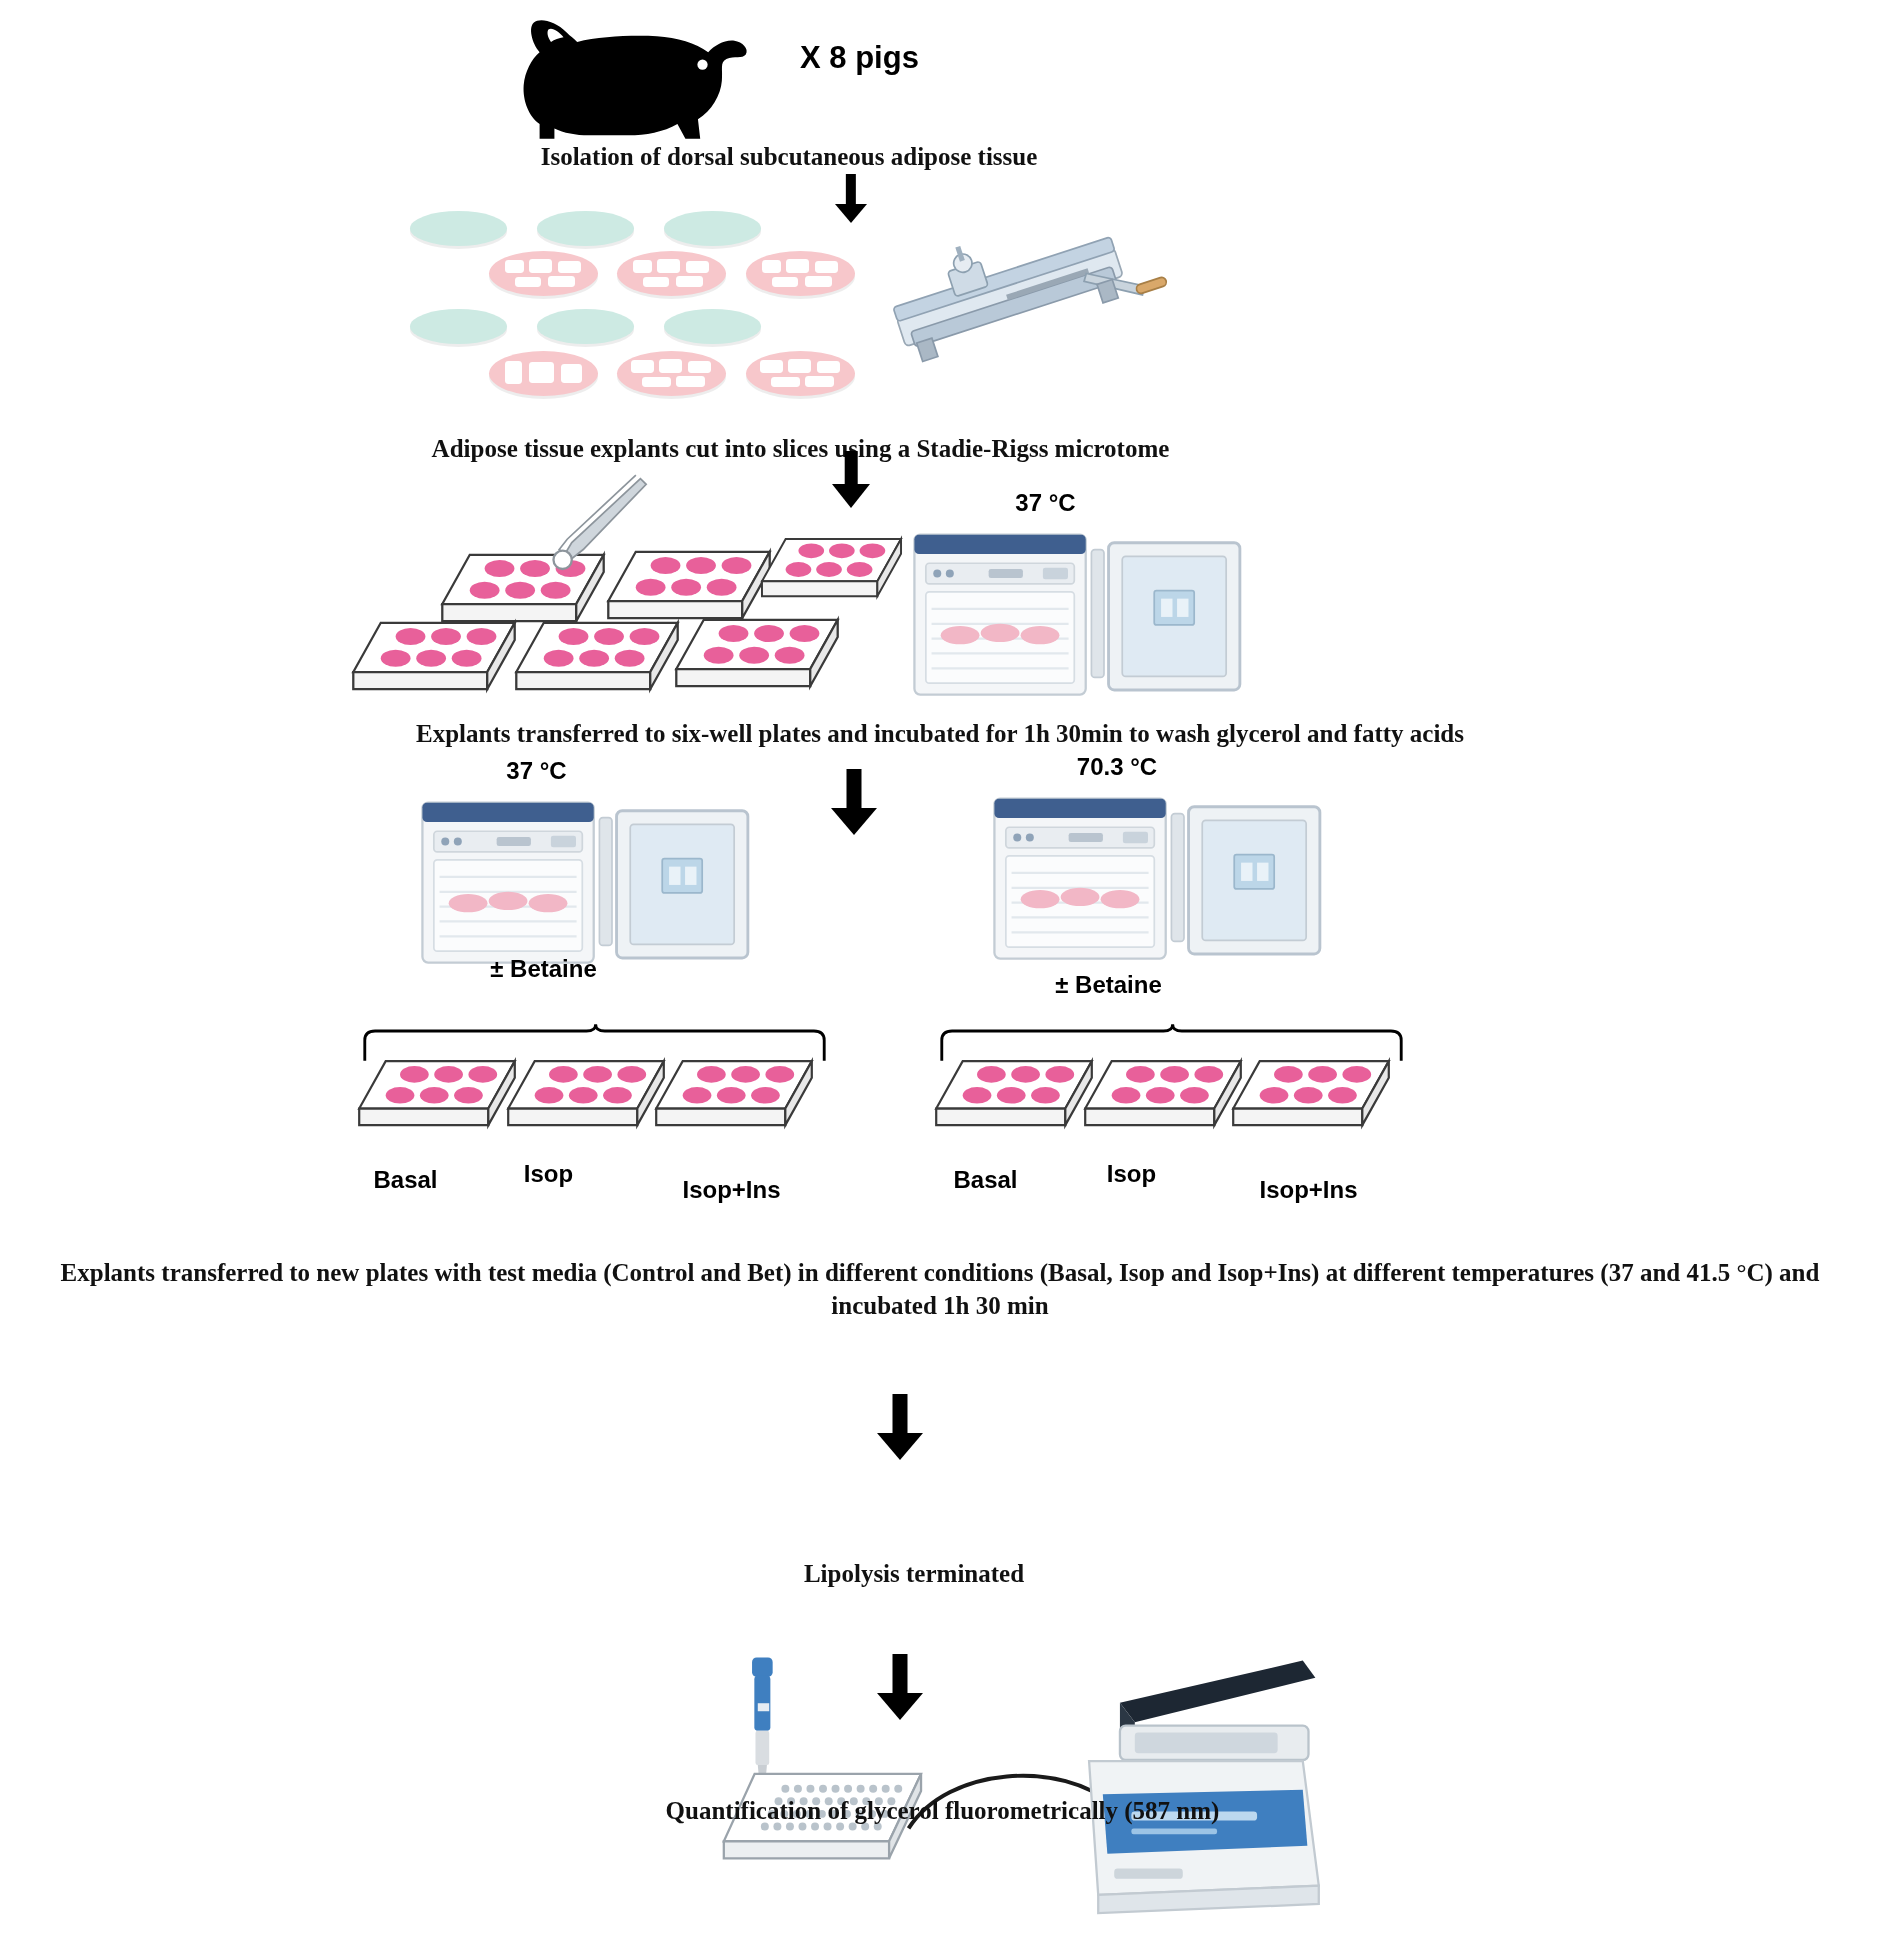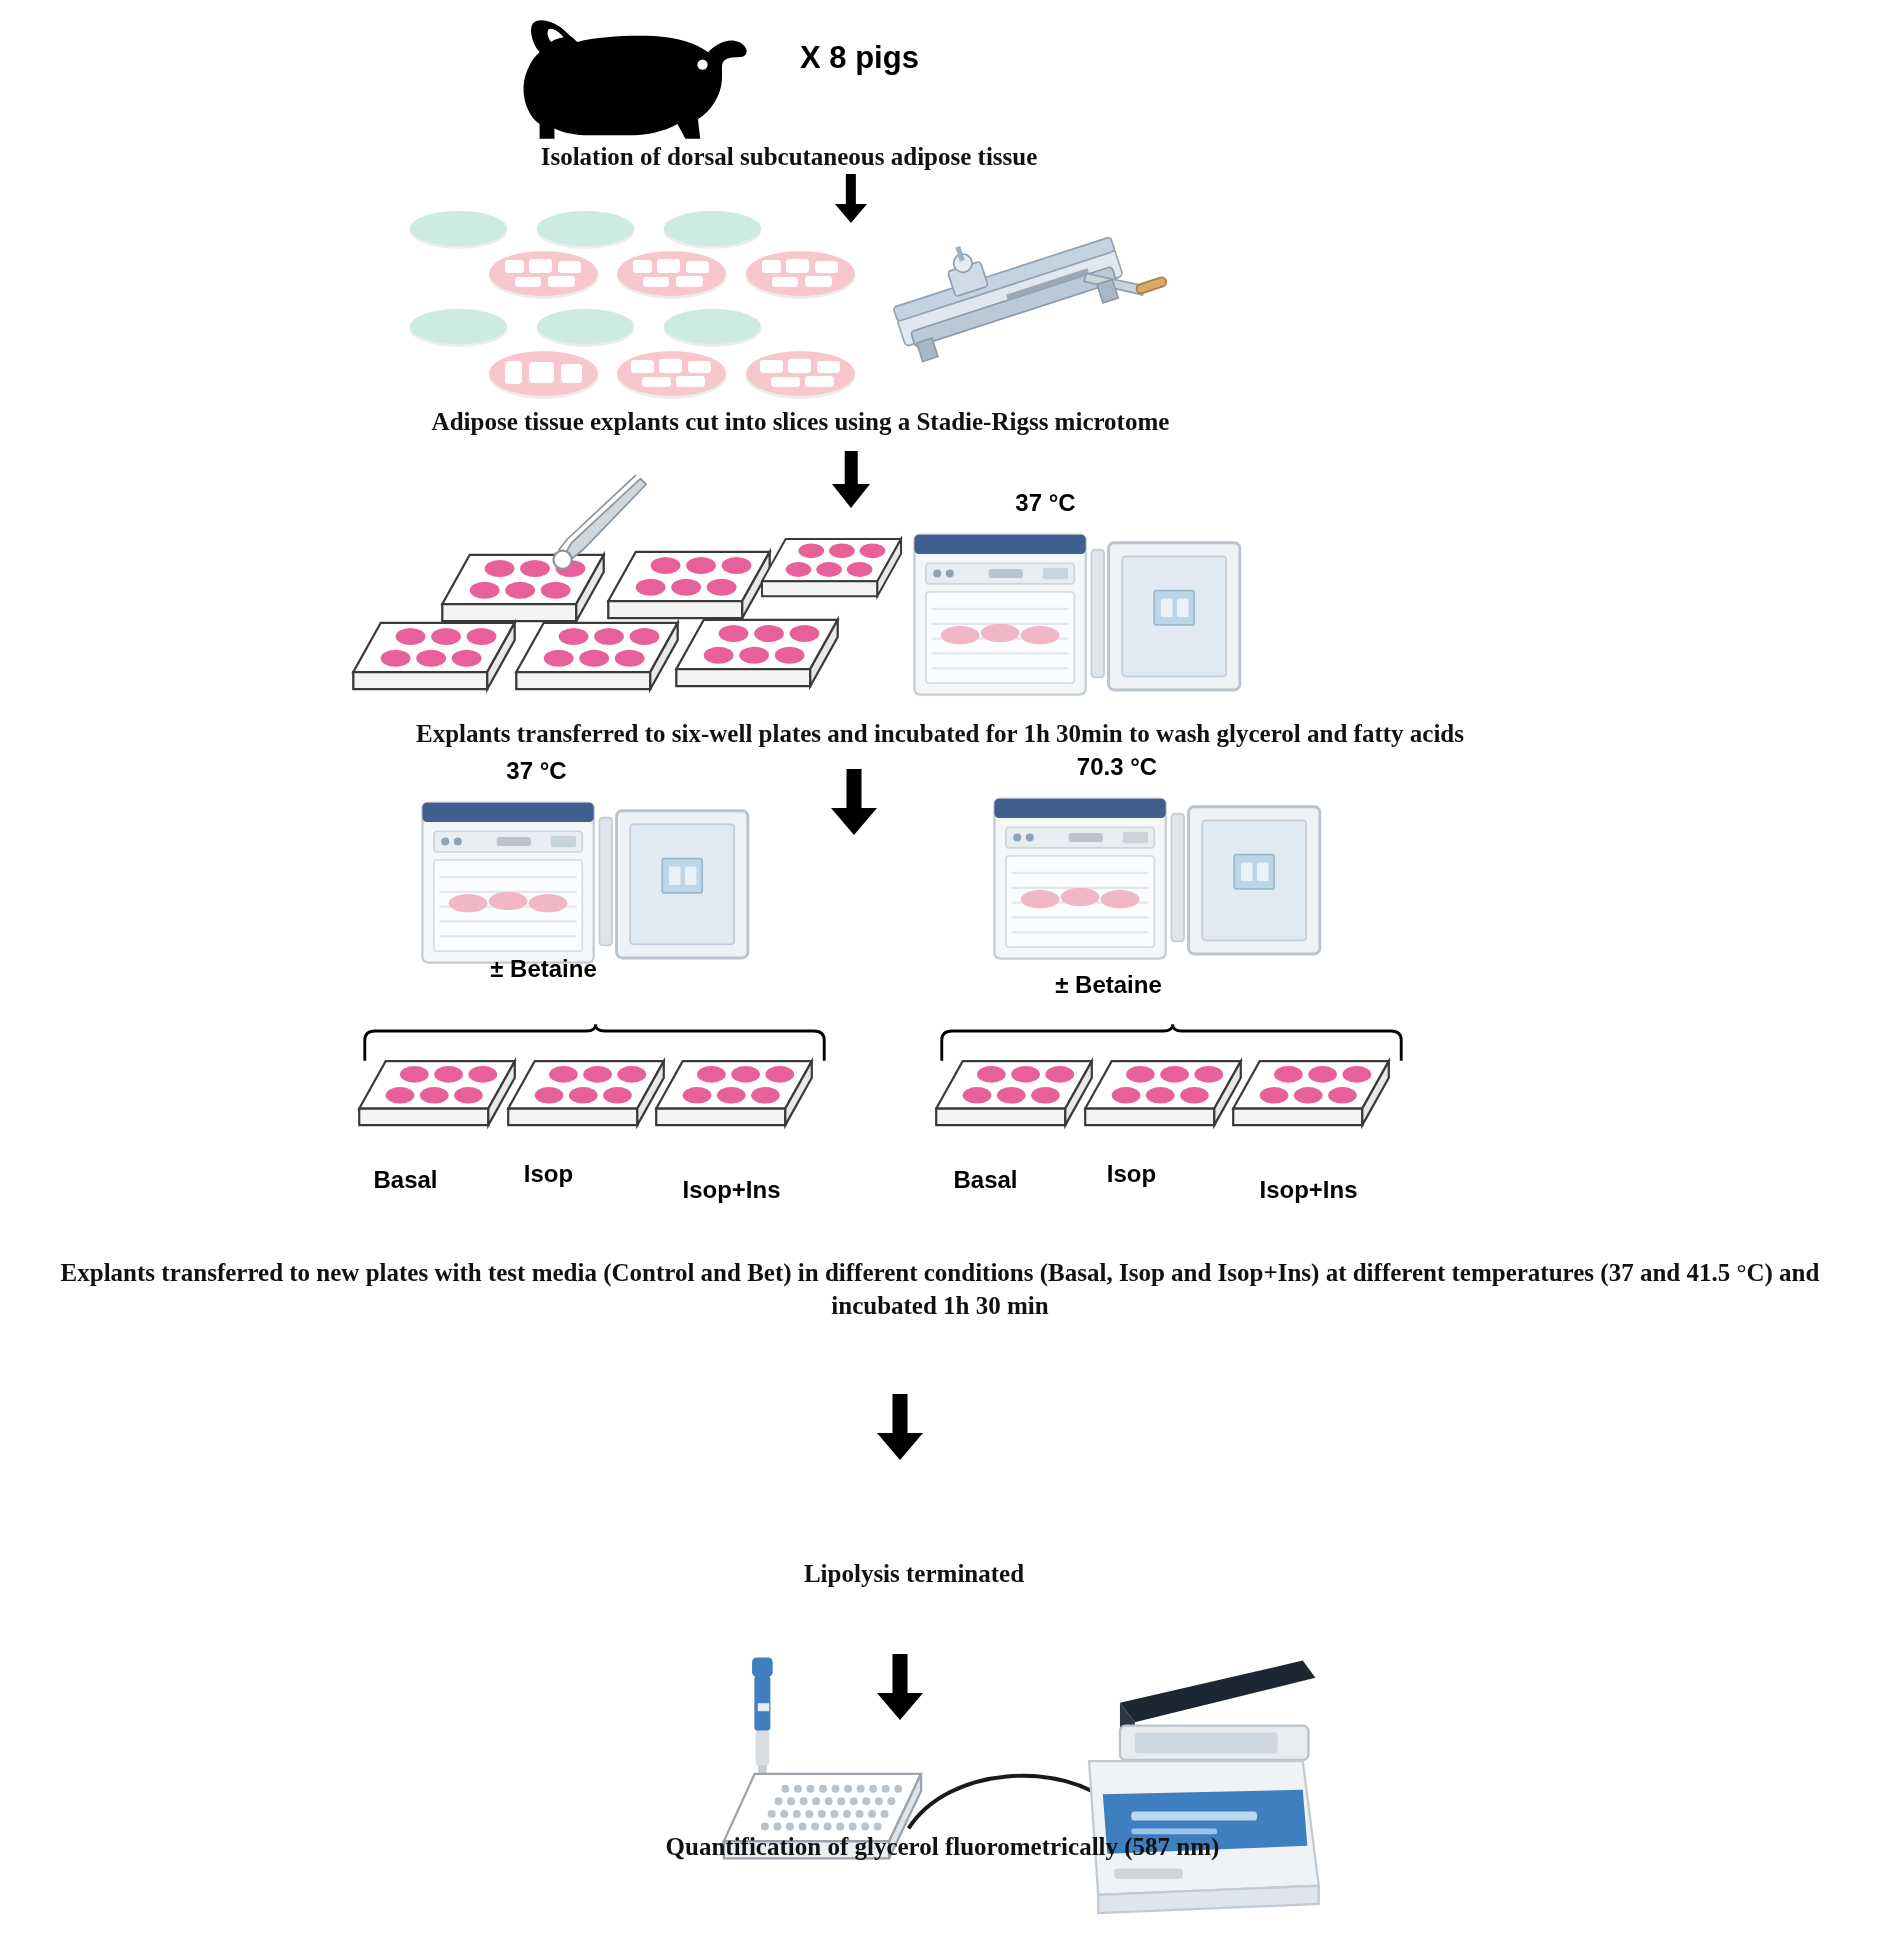--- a/index.html
+++ b/index.html
@@ -164,21 +164,21 @@
       <rect x="176" y="4" width="9" height="26" fill="#9fb0bf"></rect>
       <rect x="235" y="110" width="150" height="10" fill="#9aa8b5"></rect>
       <path d="M380,118 L470,170 L462,184 L372,130 Z" fill="#c9d4dd" stroke="#8da0b0" stroke-width="3"></path>
       <rect x="455" y="165" width="54" height="16" rx="8" fill="#d9a86a" stroke="#a87f46" stroke-width="3"></rect>
       <rect x="60" y="142" width="28" height="34" fill="#aab8c5" stroke="#8a9aaa" stroke-width="3"></rect>
       <rect x="392" y="142" width="28" height="34" fill="#aab8c5" stroke="#8a9aaa" stroke-width="3"></rect>
     </g>
   </svg>
 </div>
 
-<div class="abs caption" style="left:229px; top:405px; width:1143px;">Adipose tissue explants cut into slices using a Stadie-Rigss microtome</div>
+<div class="abs caption" style="left:229px; top:432px; width:1143px;">Adipose tissue explants cut into slices using a Stadie-Rigss microtome</div>
 
 <div class="arrow-wrap" style="left:834px; top:451px; width:34px; height:63px;">
   <div class="arrow-shaft" style="top:0; width:12.6px; height:38px;"></div>
   <div class="arrow-head" style="top:33px; border-left-width:19.4px; border-right-width:19.4px; border-top-width:24px;"></div>
 </div>
 
 <div class="abs bold-label" style="left:960px; top:489px; width:171px;">37 °C</div>
 
 <div class="plate" style="left:440px; top:549px; width:166px; height:86px;">
   <svg viewBox="0 0 290 150" width="166" height="86" xmlns="http://www.w3.org/2000/svg">
@@ -546,14 +546,14 @@
     <rect x="176" y="162" width="250" height="36" rx="6" fill="#cfd7de"></rect>
     <path d="M96,212 L470,212 L498,430 L112,446 Z" fill="#f0f3f5" stroke="#c2cad1" stroke-width="4"></path>
     <path d="M112,446 L498,430 L498,462 L112,478 Z" fill="#dfe5ea" stroke="#c2cad1" stroke-width="4"></path>
     <path d="M120,270 L470,262 L478,360 L128,374 Z" fill="#3f7fc0"></path>
     <rect x="170" y="300" width="220" height="16" rx="6" fill="#bcd8ef"></rect>
     <rect x="170" y="330" width="150" height="10" rx="4" fill="#9cc4e6"></rect>
     <rect x="140" y="400" width="120" height="18" rx="6" fill="#cdd5db"></rect>
   </svg>
 </div>
 
-<div class="abs caption" style="left:457px; top:1794px; width:971px;margin-top:36px;">Quantification of glycerol fluorometrically (587 nm)</div>
+<div class="abs caption" style="left:457px; top:1794px; width:971px;">Quantification of glycerol fluorometrically (587 nm)</div>
 
 
 </body></html>

